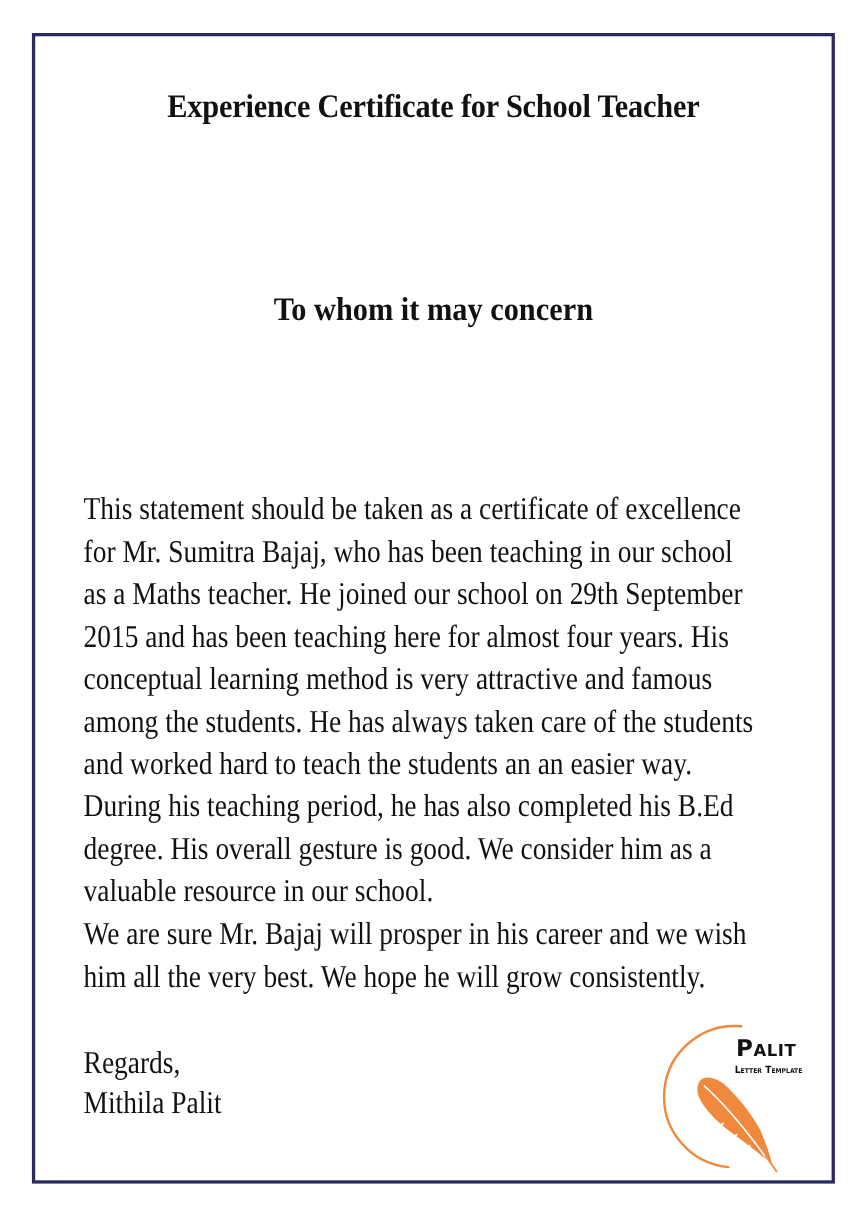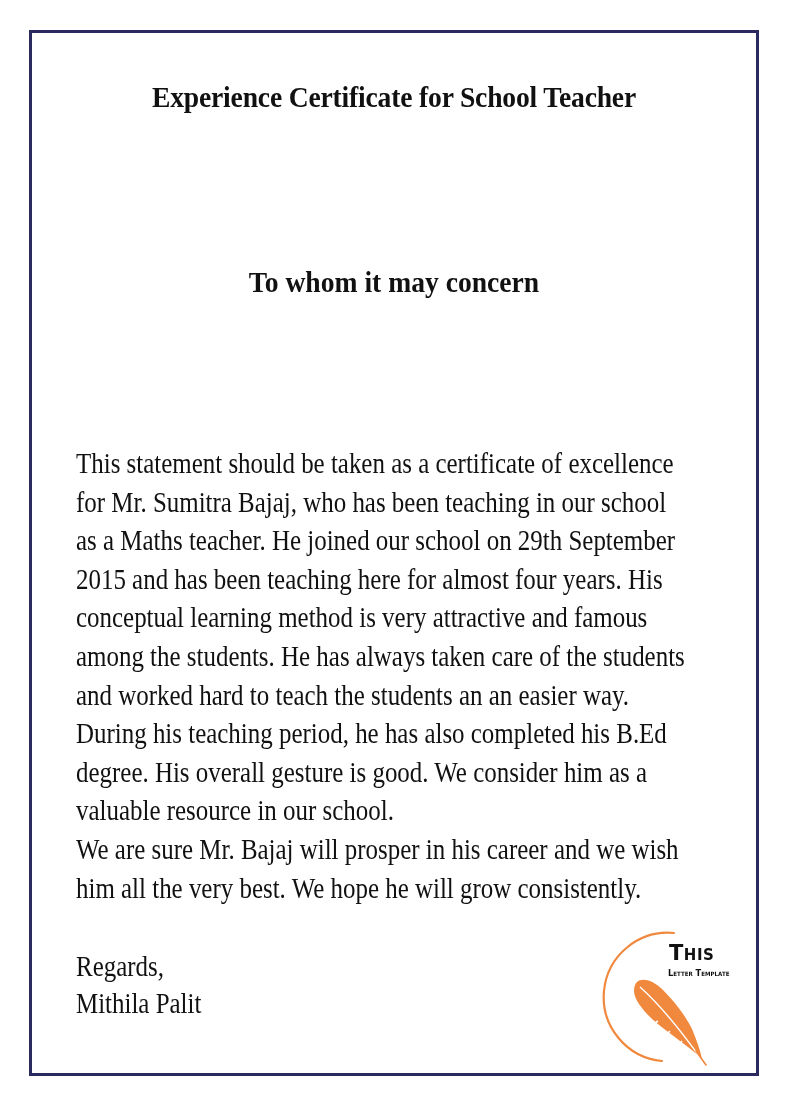--- a/index.html
+++ b/index.html
@@ -153,15 +153,15 @@
                C 70 108, 58 100, 50 92
                C 42 84, 34 74, 34 66
                C 34 62, 35 60, 36 58 Z" fill="#f0883e"></path>
 
       <path d="M 58 96 L 52 100 M 70 106 L 65 111 M 82 116 L 78 121 M 76 78 L 82 74 M 86 92 L 92 88" stroke="#ffffff" stroke-width="1.6" fill="none"></path>
 
       <path d="M 40 62 C 58 78, 80 104, 104 138" stroke="#ffffff" stroke-width="1.4" fill="none"></path>
       <path d="M 96 126 L 106 140" stroke="#f0883e" stroke-width="1.6" fill="none" stroke-linecap="round"></path>
     </g>
   </svg>
-  <div class="logo-best">This</div>
+  <div class="logo-best">Palit</div>
   <div class="logo-sub">Letter Template</div>
 </div>
 
 </body></html>

